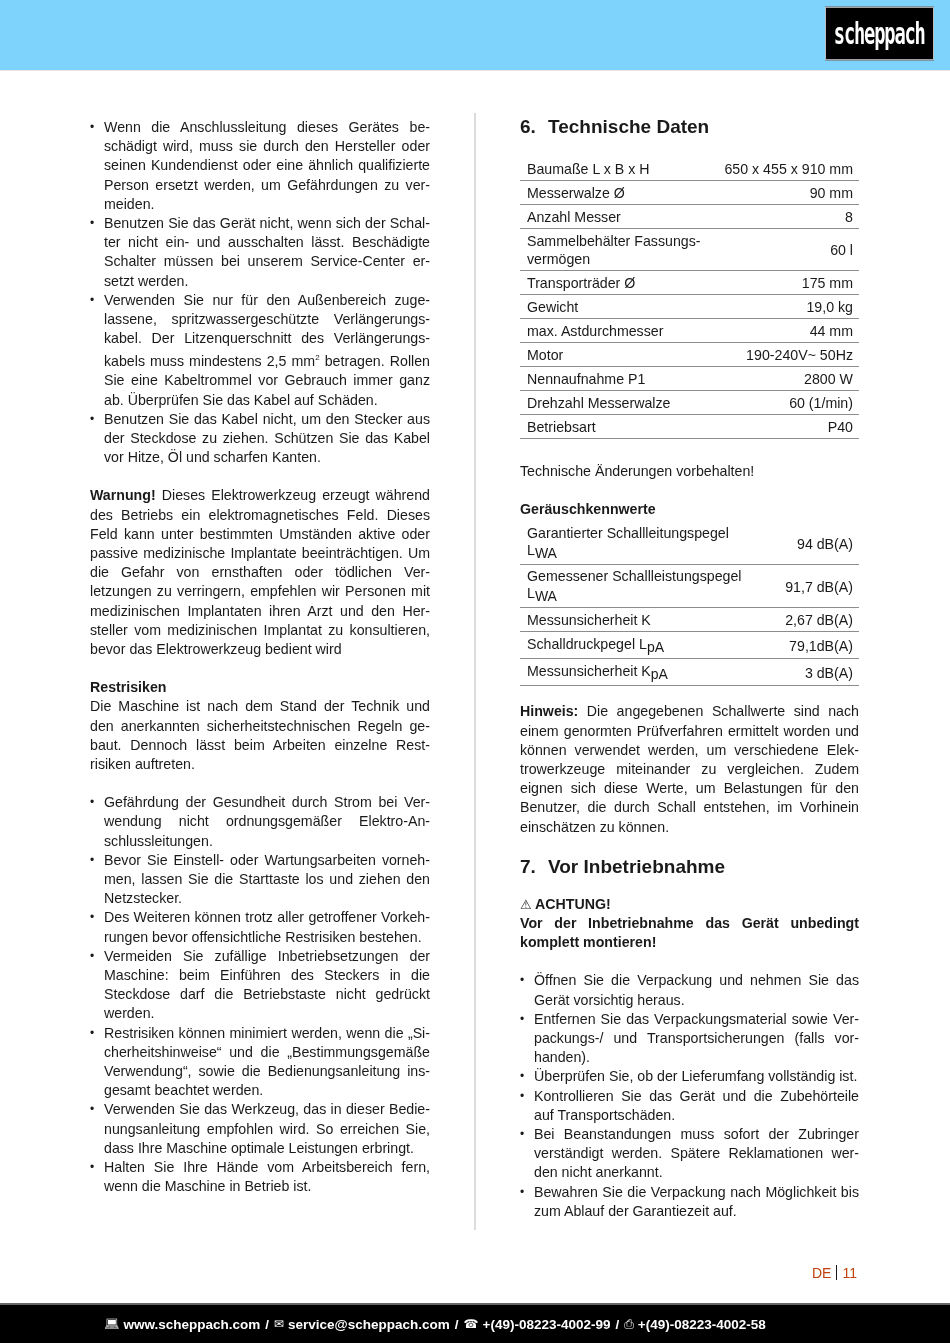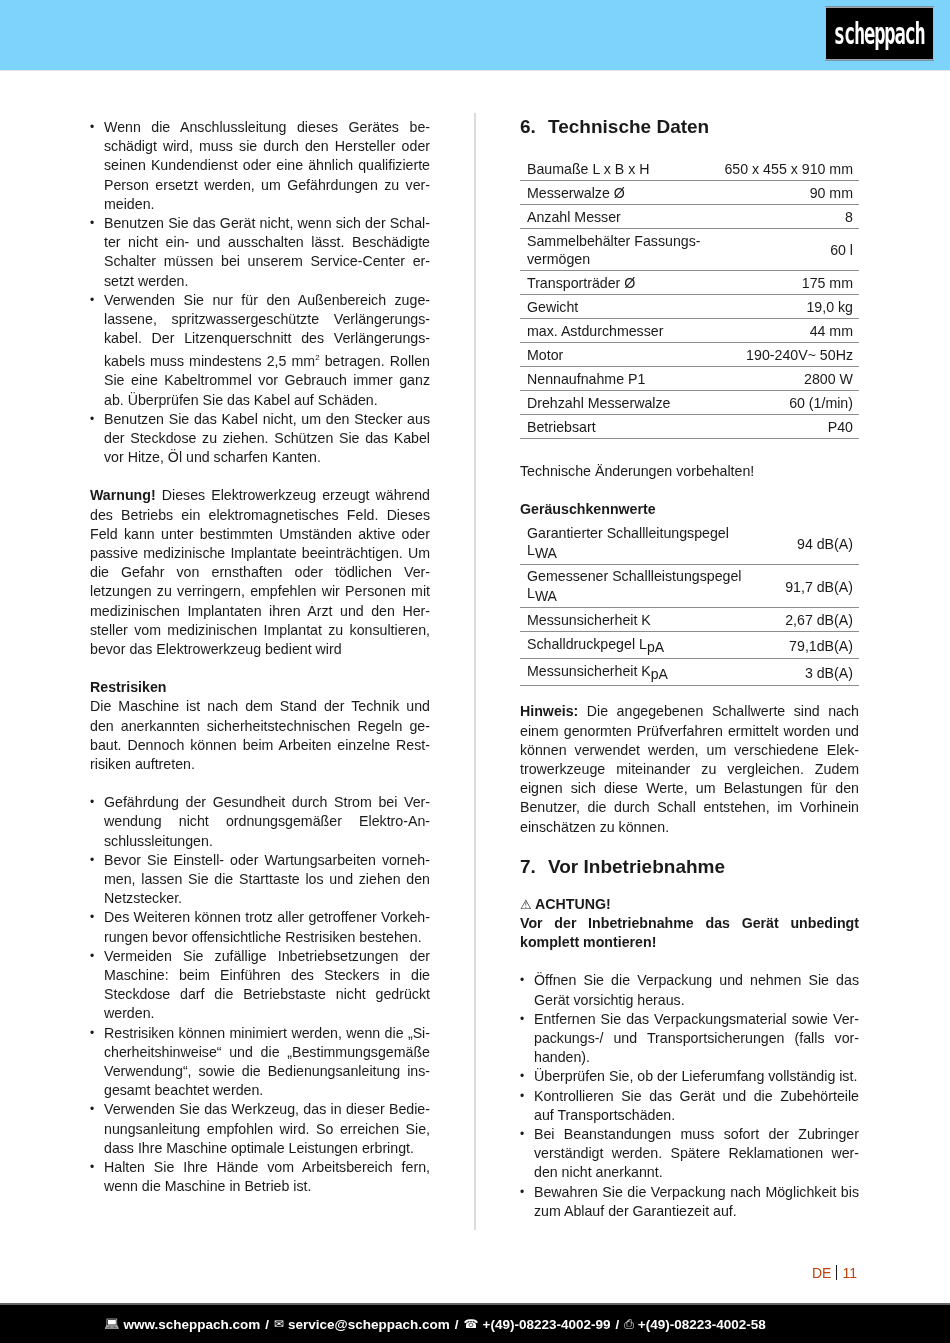--- a/index.html
+++ b/index.html
@@ -64,21 +64,21 @@
   <ul class="bullets">
     <li>Wenn die Anschlussleitung dieses Gerätes be-schädigt wird, muss sie durch den Hersteller oder seinen Kundendienst oder eine ähnlich qualifizierte Person ersetzt werden, um Gefährdungen zu ver-meiden.</li>
     <li>Benutzen Sie das Gerät nicht, wenn sich der Schal-ter nicht ein- und ausschalten lässt. Beschädigte Schalter müssen bei unserem Service-Center er-setzt werden.</li>
     <li><span>Verwenden Sie nur für den Außenbereich zuge-lassene, spritzwassergeschützte Verlängerungs-kabel. Der Litzenquerschnitt des Verlängerungs-kabels muss mindestens 2,5 mm<sup style="font-size:8px">2</sup> betragen. Rollen Sie eine Kabeltrommel vor Gebrauch immer ganz ab. Überprüfen Sie das Kabel auf Schäden.</span></li>
     <li>Benutzen Sie das Kabel nicht, um den Stecker aus der Steckdose zu ziehen. Schützen Sie das Kabel vor Hitze, Öl und scharfen Kanten.</li>
   </ul>
 
   <p class="para justify" style="margin-top:19px;"><b>Warnung!</b><span> Dieses Elektrowerkzeug erzeugt während des Betriebs ein elektromagnetisches Feld. Dieses Feld kann unter bestimmten Umständen aktive oder passive medizinische Implantate beeinträchtigen. Um die Gefahr von ernsthaften oder tödlichen Ver-letzungen zu verringern, empfehlen wir Personen mit medizinischen Implantaten ihren Arzt und den Her-steller vom medizinischen Implantat zu konsultieren, bevor das Elektrowerkzeug bedient wird</span></p>
 
   <p class="subhead">Restrisiken</p>
-  <p class="justify">Die Maschine ist nach dem Stand der Technik und den anerkannten sicherheitstechnischen Regeln ge-baut. Dennoch können beim Arbeiten einzelne Rest-risiken auftreten.</p>
+  <p class="justify">Die Maschine ist nach dem Stand der Technik und den anerkannten sicherheitstechnischen Regeln ge-baut. Dennoch lässt beim Arbeiten einzelne Rest-risiken auftreten.</p>
 
   <ul class="bullets" style="margin-top:19px;">
     <li>Gefährdung der Gesundheit durch Strom bei Ver-wendung nicht ordnungsgemäßer Elektro-An-schlussleitungen.</li>
     <li>Bevor Sie Einstell- oder Wartungsarbeiten vorneh-men, lassen Sie die Starttaste los und ziehen den Netzstecker.</li>
     <li>Des Weiteren können trotz aller getroffener Vorkeh-rungen bevor offensichtliche Restrisiken bestehen.</li>
     <li>Vermeiden Sie zufällige Inbetriebsetzungen der Maschine: beim Einführen des Steckers in die Steckdose darf die Betriebstaste nicht gedrückt werden.</li>
     <li>Restrisiken können minimiert werden, wenn die „Si-cherheitshinweise“ und die „Bestimmungsgemäße Verwendung“, sowie die Bedienungsanleitung ins-gesamt beachtet werden.</li>
     <li>Verwenden Sie das Werkzeug, das in dieser Bedie-nungsanleitung empfohlen wird. So erreichen Sie, dass Ihre Maschine optimale Leistungen erbringt.</li>
     <li>Halten Sie Ihre Hände vom Arbeitsbereich fern, wenn die Maschine in Betrieb ist.</li>
   </ul>

